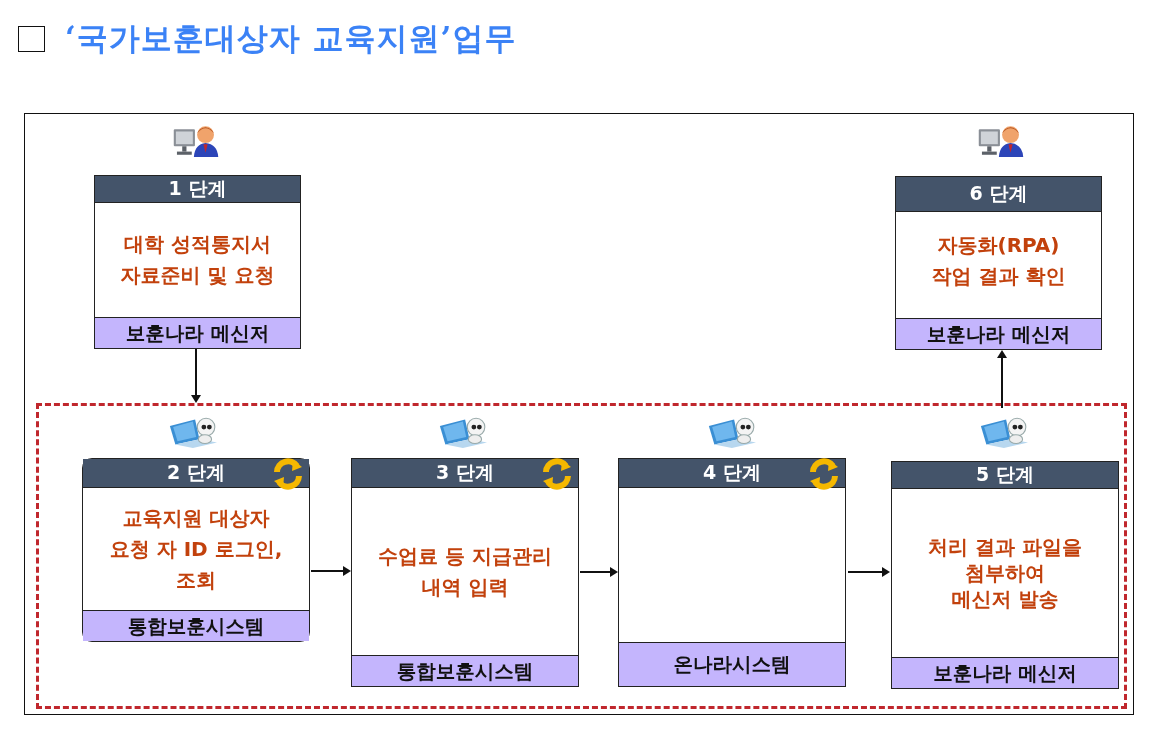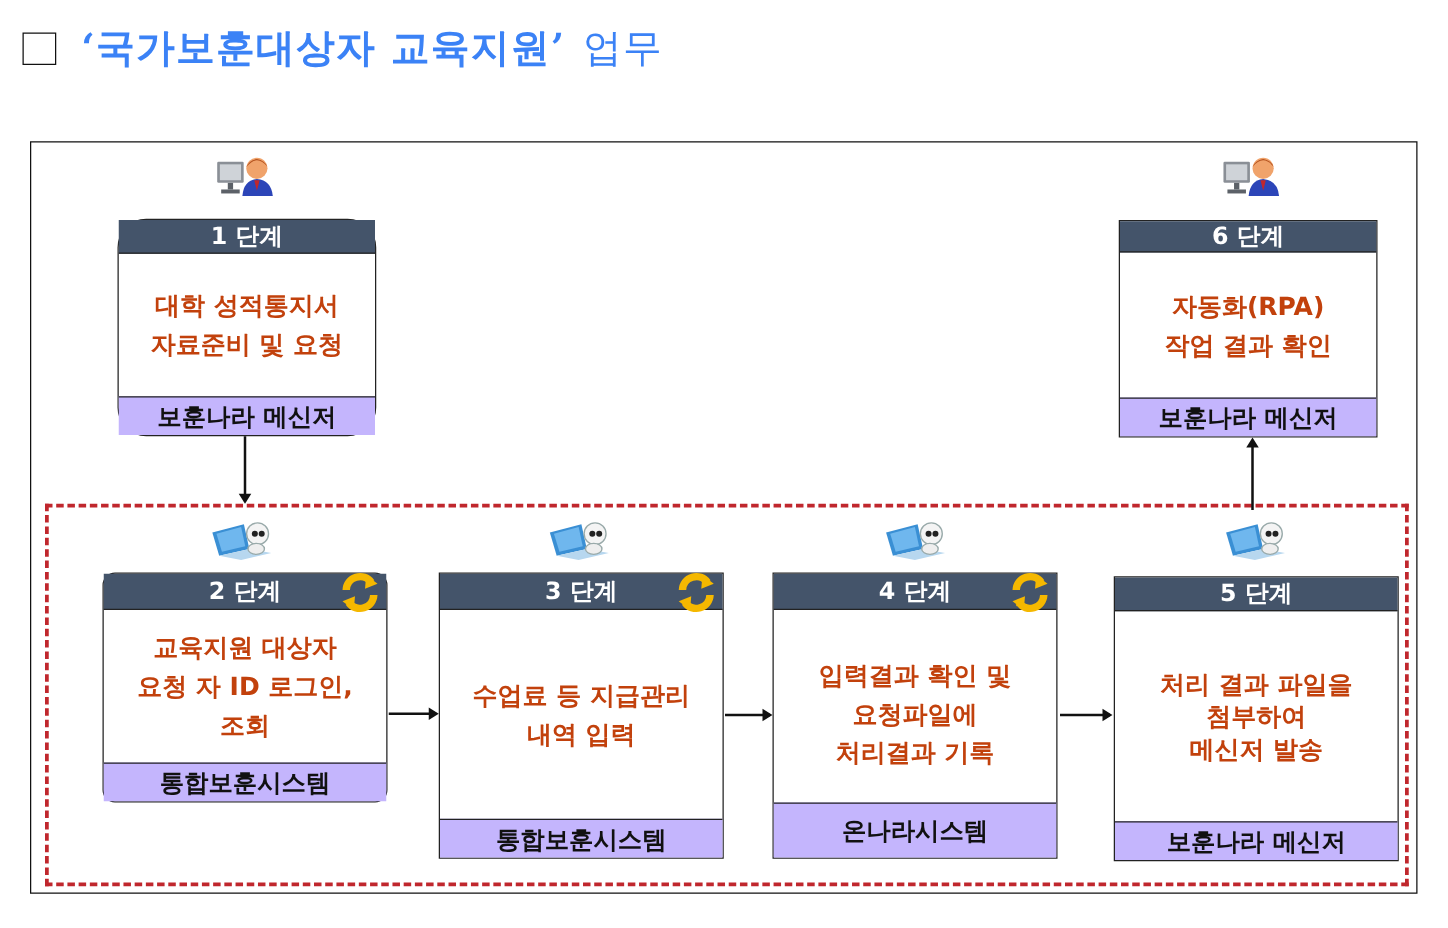--- a/index.html
+++ b/index.html
@@ -1,21 +1,21 @@
 <!DOCTYPE html>
 <html><head>
 <meta charset="utf-8">
 <style>
   html, body { margin:0; padding:0; background:#ffffff; }
   body { width:1158px; height:742px; position:relative; overflow:hidden;
          font-family:"DejaVu Sans", sans-serif; color:#111; }
   .title { position:absolute; left:18px; top:14px; height:50px; display:flex; align-items:center;
            font-family:"DejaVu Serif", serif; font-size:31px; font-weight:bold; color:#3b82f6; letter-spacing:1px; }
   .title .box { width:27px; height:26px; border:1.5px solid #111; margin-right:20px; box-sizing:border-box; }
-  .title .suffix { font-weight:normal; margin-left:14px; }
+  .title .suffix { font-weight:bold; }
   .frame { position:absolute; left:24px; top:113px; width:1110px; height:602px; border:1.5px solid #111; box-sizing:border-box; }
   .dash-region { position:absolute; left:36px; top:403px; width:1091px; height:306px;
                  border:3px dashed #c0272d; box-sizing:border-box; }
   .step { position:absolute; background:#fff; box-sizing:border-box; border:1.5px solid #222; }
   .step .head { position:absolute; left:0; right:0; top:0; background:#44546a; color:#fff;
                 font-weight:bold; font-size:19px; text-align:center; border-bottom:1.5px solid #222;
                 display:flex; align-items:center; justify-content:center; box-sizing:border-box; }
   .step .body { position:absolute; left:0; right:0; display:flex; align-items:center; justify-content:center;
                 text-align:center; font-weight:bold; font-size:20px; line-height:31px; color:#c2410c; }
   .step .foot { position:absolute; left:0; right:0; bottom:0; background:#c4b5fd; border-top:1.5px solid #222;
@@ -87,33 +87,33 @@
 <svg class="icon" style="left:438px;top:415px" width="52" height="34" viewBox="0 0 46 31">
     <use href="#robot-laptop"></use>
   </svg>
 <svg class="icon" style="left:707px;top:415px" width="52" height="34" viewBox="0 0 46 31">
     <use href="#robot-laptop"></use>
   </svg>
 <svg class="icon" style="left:979px;top:415px" width="52" height="34" viewBox="0 0 46 31">
     <use href="#robot-laptop"></use>
   </svg>
 
-<div class="step" style="left:94px;top:175px;width:207px;height:174px;border-radius:23px;">
+<div class="step" style="left:94px;top:175px;width:207px;height:174px;">
   <div class="head" style="height:27px">1 단계</div>
   <div class="body" style="top:27px;bottom:31px">
     <div>
         <div>대학 성적통지서</div>
         <div>자료준비 및 요청</div>
       </div>
   </div>
   <div class="foot" style="height:31px">보훈나라 메신저</div>
 </div>
 
 <div class="step" style="left:895px;top:176px;width:207px;height:174px;">
-  <div class="head" style="height:25px">6 단계</div>
+  <div class="head" style="height:35px">6 단계</div>
   <div class="body" style="top:27px;bottom:31px">
     <div>
         <div>자동화(RPA)</div>
         <div>작업 결과 확인</div>
       </div>
   </div>
   <div class="foot" style="height:31px">보훈나라 메신저</div>
 </div>
 
 <div class="step" style="left:82px;top:458px;width:228px;height:184px;border-radius:10px;">
@@ -149,27 +149,20 @@
   <div class="foot" style="height:31px">통합보훈시스템</div>
 </div>
 
 <div class="step" style="left:618px;top:458px;width:228px;height:229px;">
   <div class="head" style="height:29px">
       <span>4 단계</span>
     </div>
   <svg class="sync" viewBox="0 0 34 34">
       <use href="#sync"></use>
     </svg>
-  <div class="body" style="top:29px;bottom:31px">
-    <div>
-        <div>입력결과 확인 및</div>
-        <div>요청파일에</div>
-        <div>처리결과 기록</div>
-      </div>
-  </div>
   <div class="foot" style="height:44px">온나라시스템</div>
 </div>
 
 <div class="step" style="left:891px;top:461px;width:228px;height:228px;">
   <div class="head" style="height:27px">5 단계</div>
   <div class="body" style="top:27px;bottom:31px;line-height:26px">
     <div>
         <div>처리 결과 파일을</div>
         <div>첨부하여</div>
         <div>메신저 발송</div>

